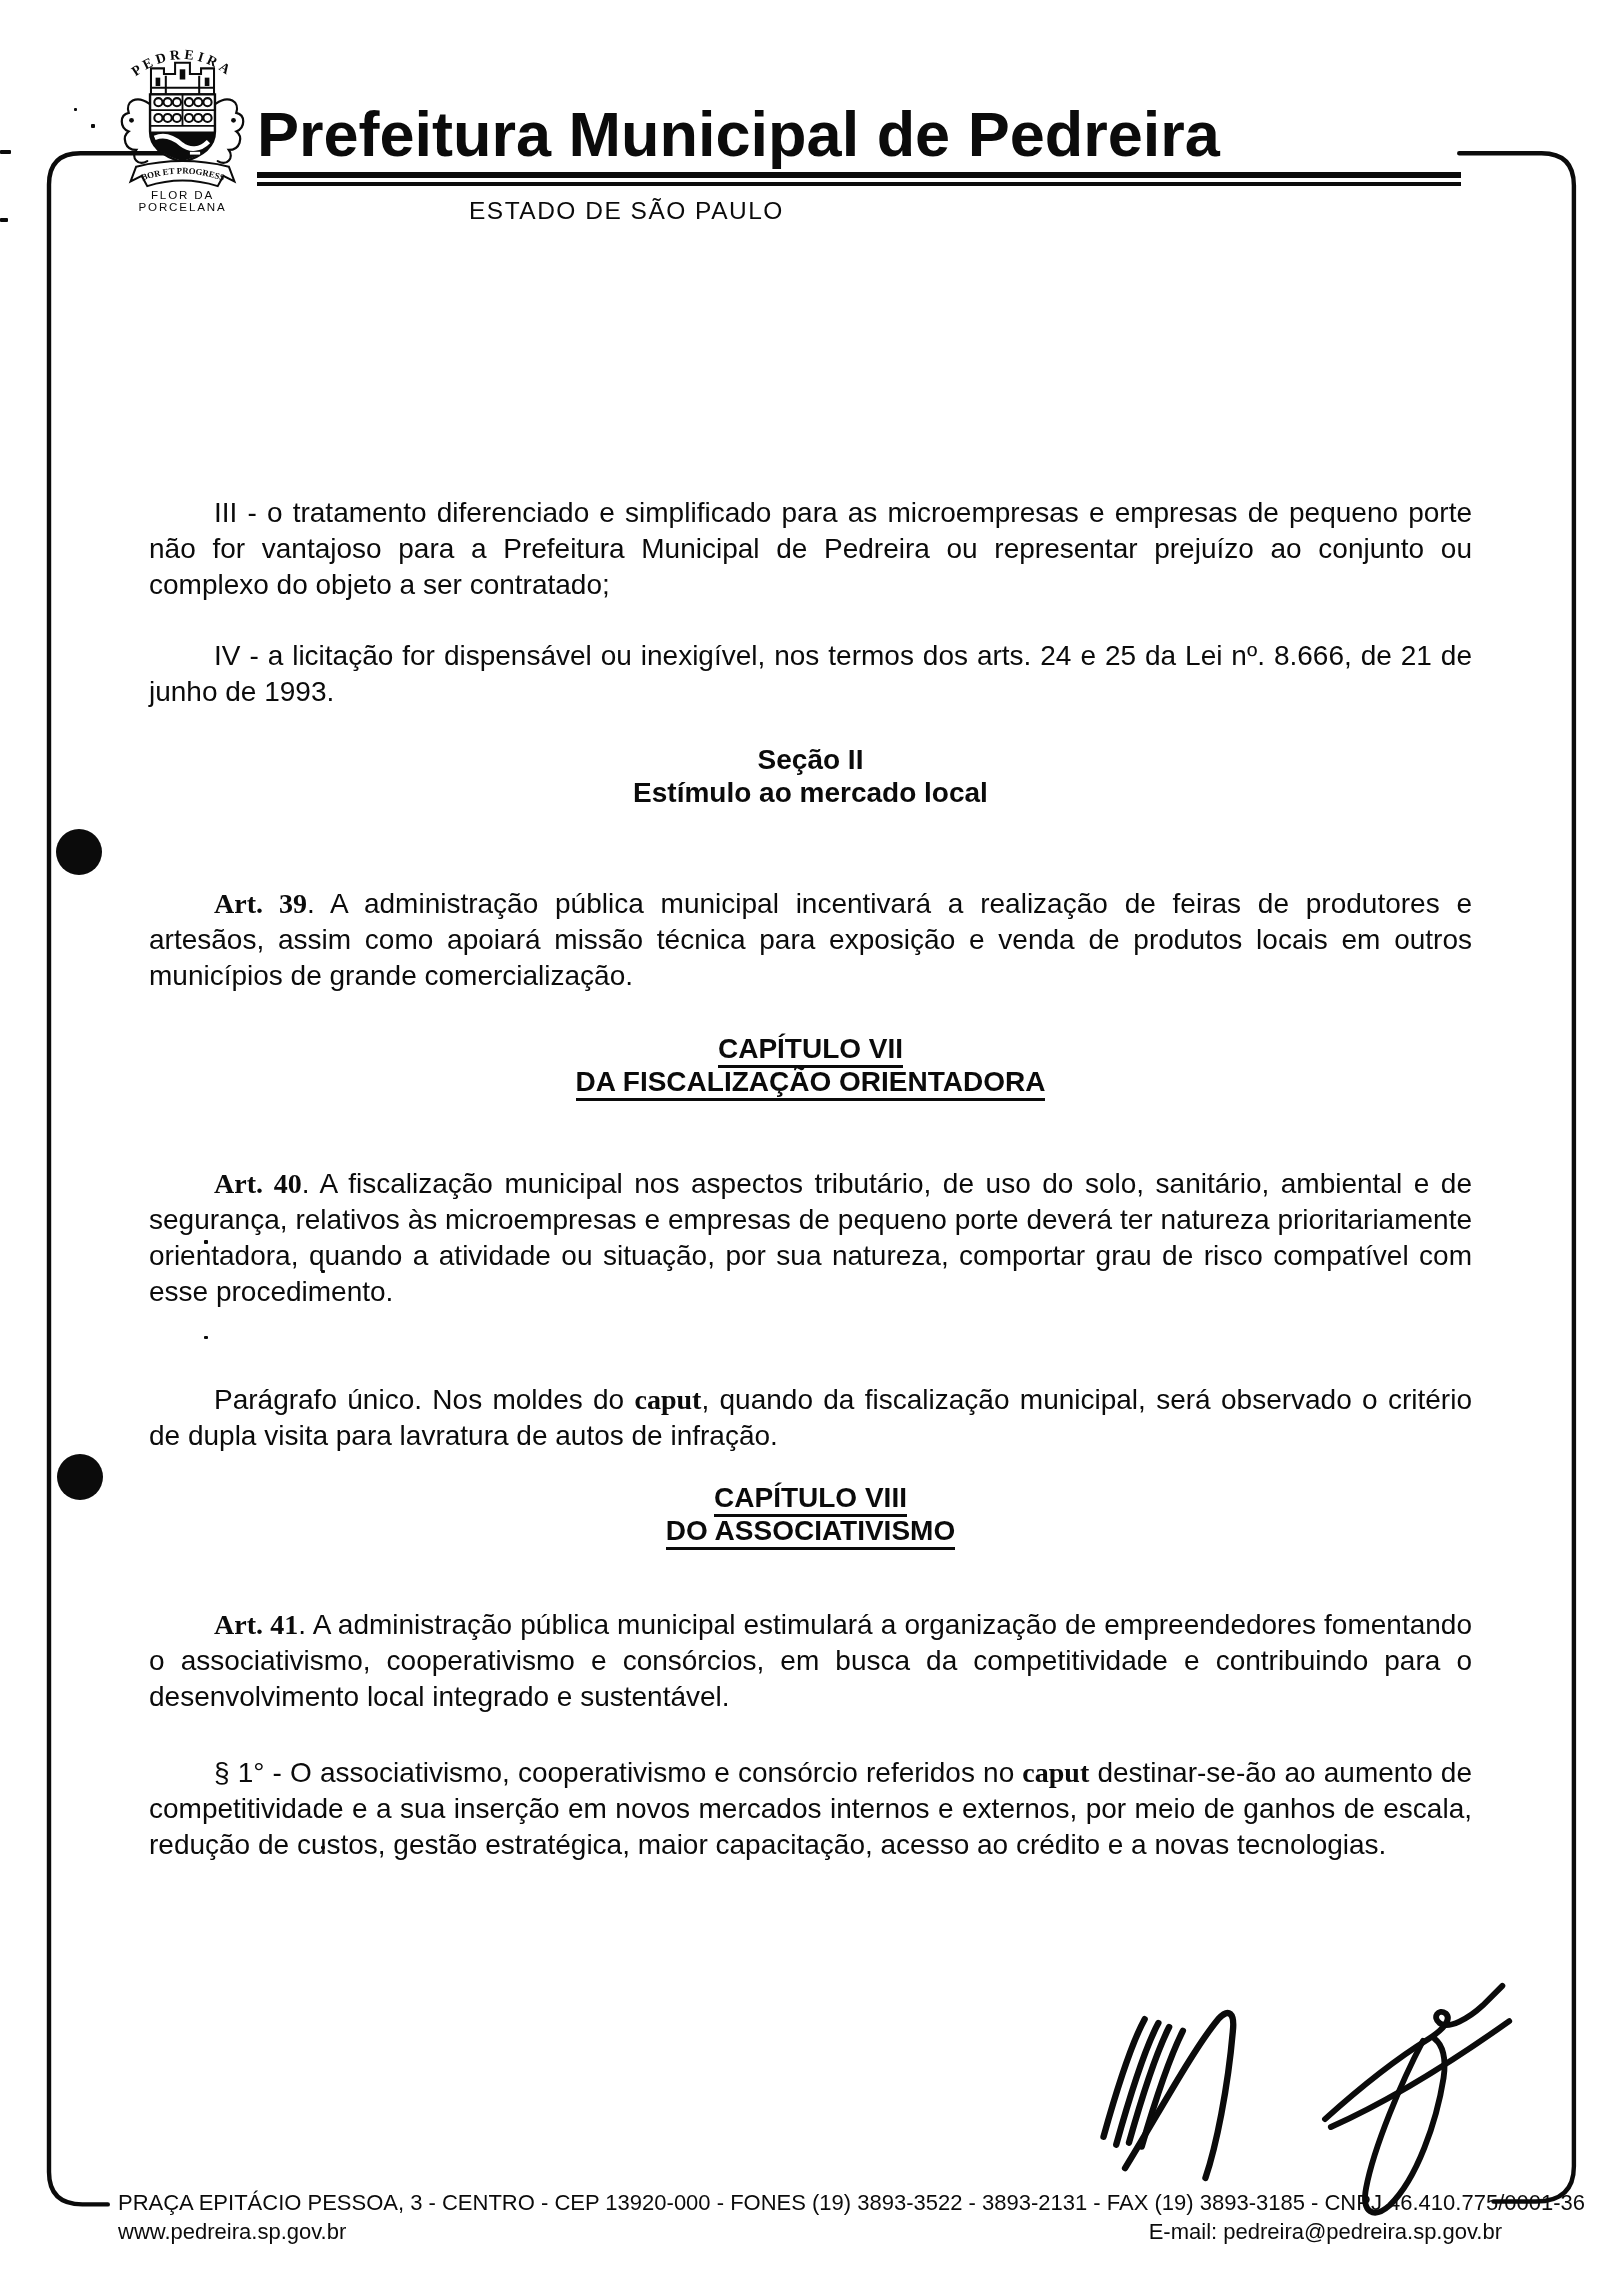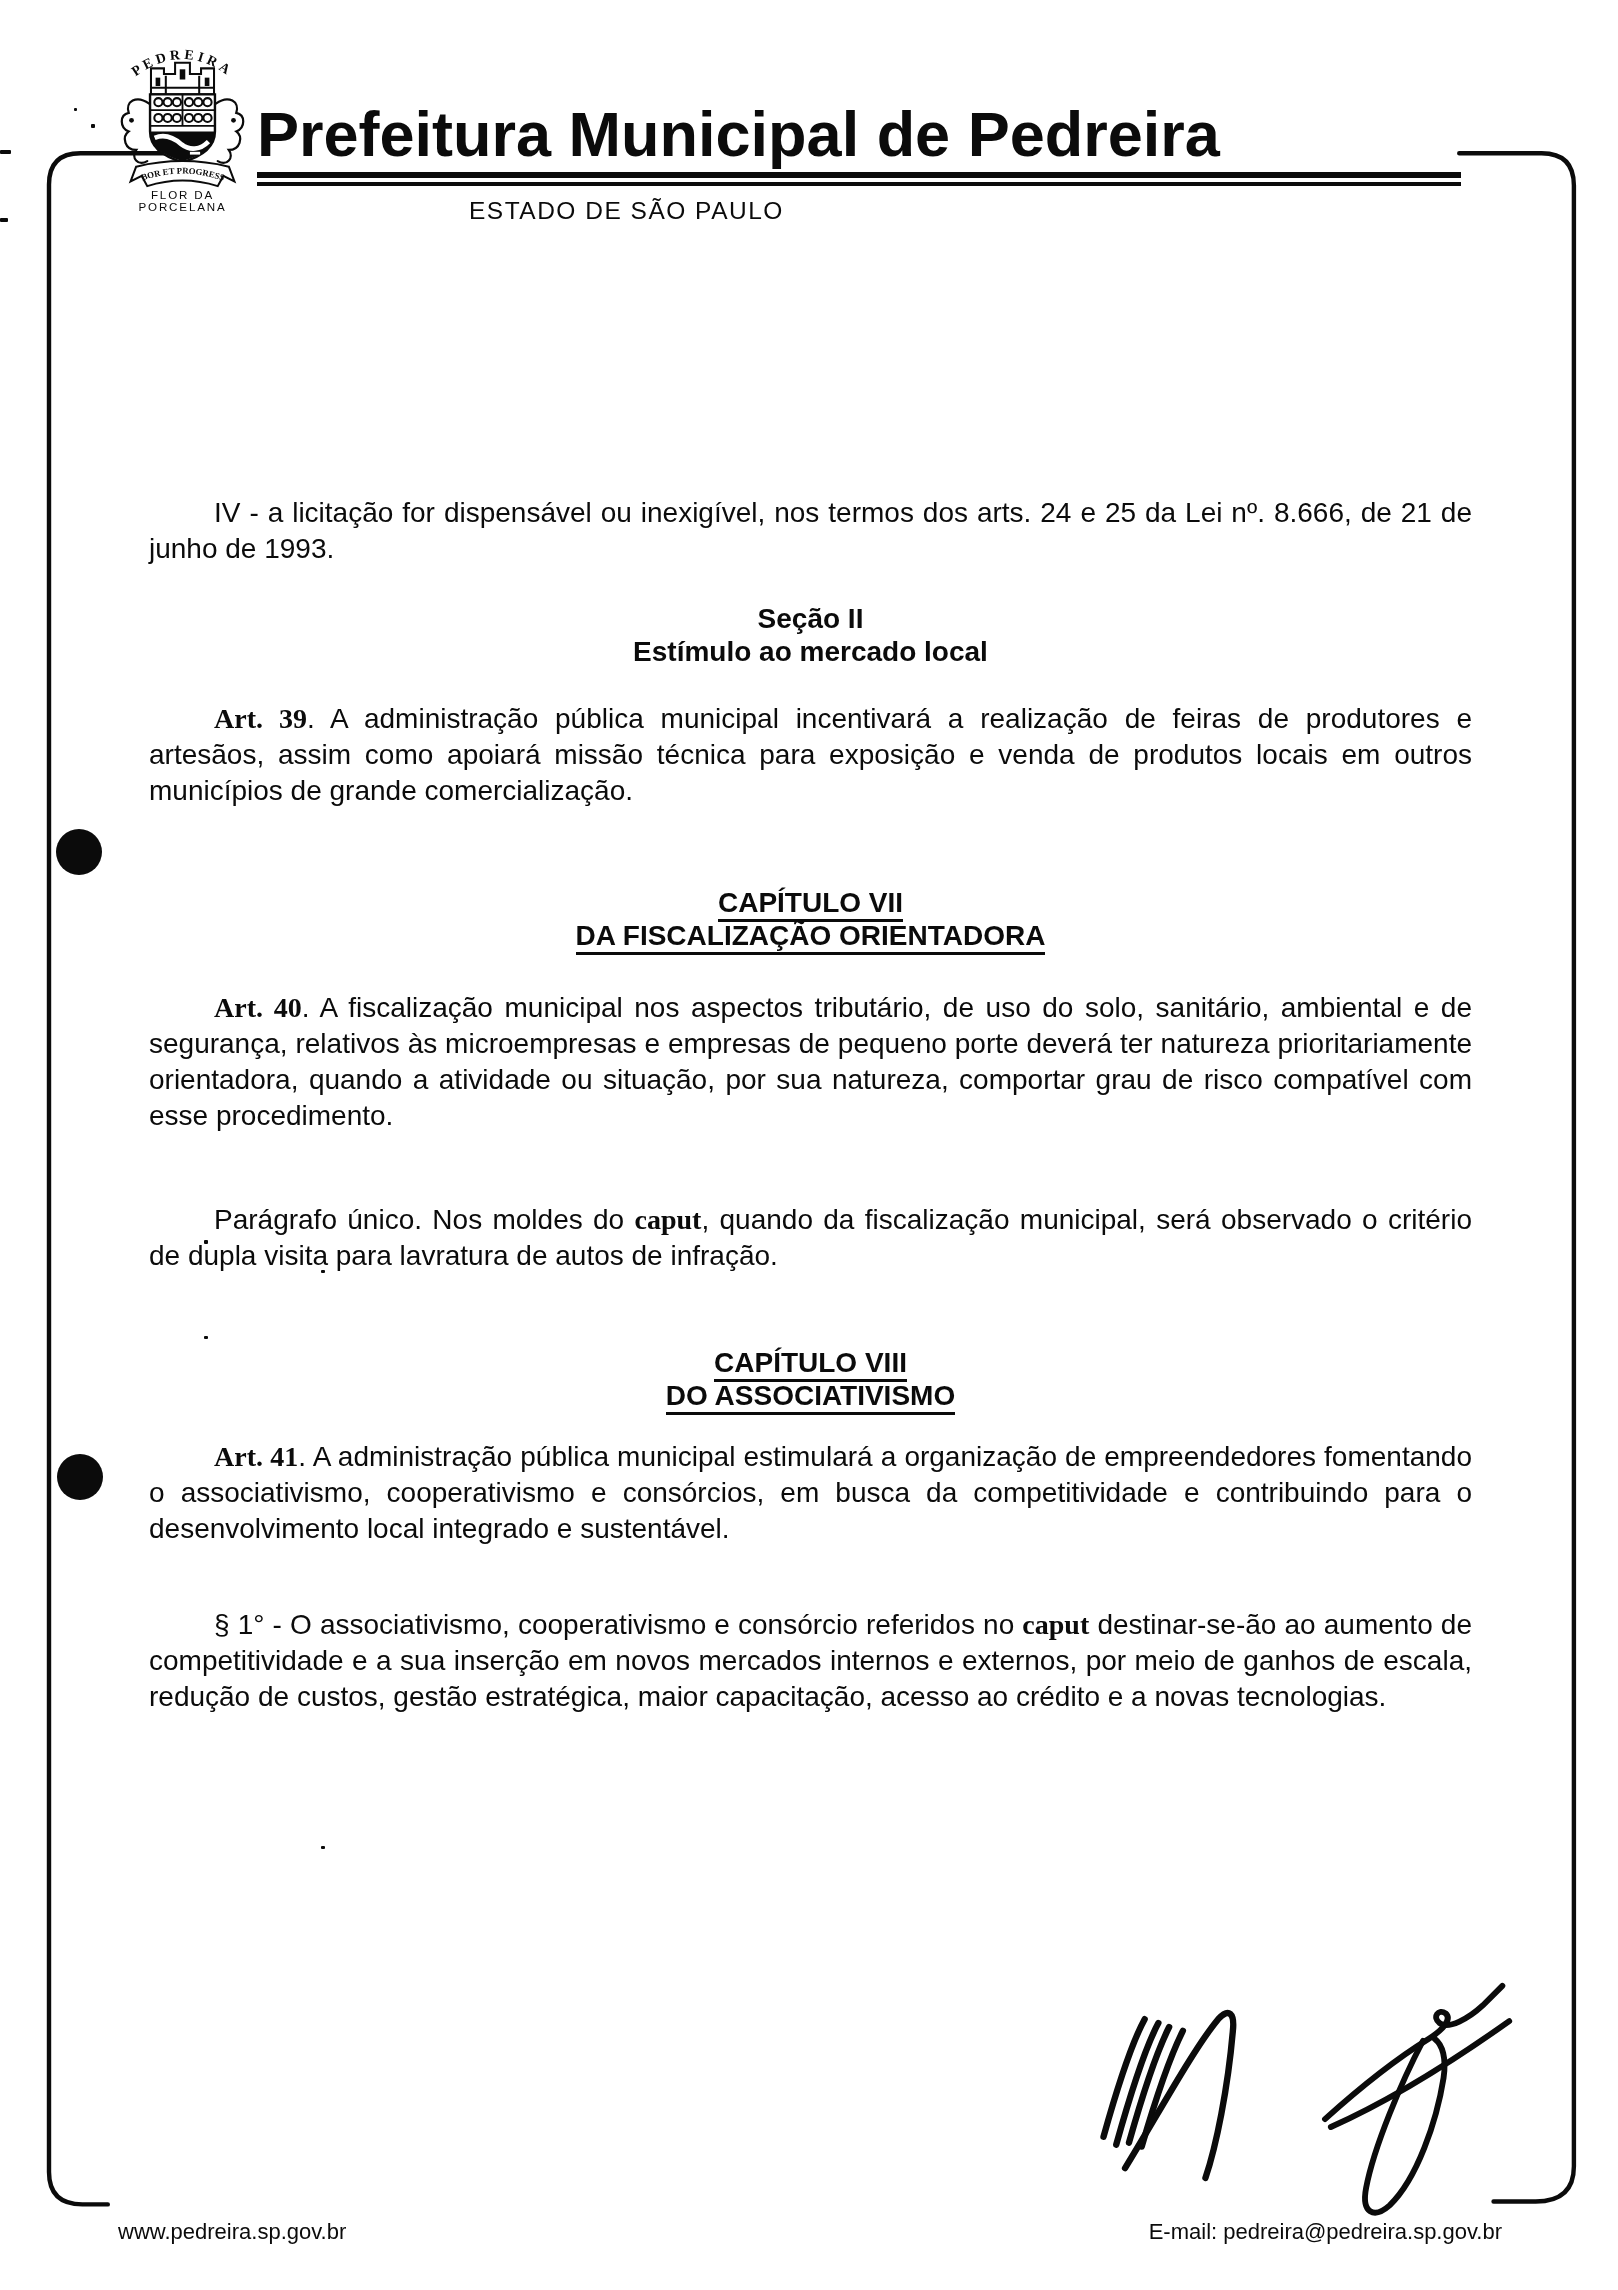--- a/index.html
+++ b/index.html
@@ -136,20 +136,21 @@
   <div class="speck" style="left:0;top:150px;width:10.8px;height:3.9px;"></div>
   <div class="speck" style="left:0;top:218px;width:7.8px;height:3.9px;"></div>
   <div class="speck" style="left:91px;top:124px;width:3.9px;height:3.9px;"></div>
   <div class="speck" style="left:74px;top:108px;width:2.9px;height:2.9px;"></div>
   <div class="speck" style="left:204px;top:1240px;width:3.9px;height:3.9px;"></div>
   <div class="speck" style="left:321px;top:1270px;width:3.9px;height:2.9px;"></div>
   <div class="speck" style="left:204px;top:1336px;width:3.9px;height:2.9px;"></div>
   <div class="speck" style="left:321px;top:1846px;width:3.9px;height:2.9px;"></div>
 
   <div class="doc-body">
+      <div class="para">III - o tratamento diferenciado e simplificado para as microempresas e empresas de pequeno porte não for vantajoso para a Prefeitura Municipal de Pedreira ou representar prejuízo ao conjunto ou complexo do objeto a ser contratado;</div>
       <div class="para">IV - a licitação for dispensável ou inexigível, nos termos dos arts. 24 e 25 da Lei nº. 8.666, de 21 de junho de 1993.</div>
       <div class="heading">
         <div class="heading-line"><span>Seção II</span></div>
         <div class="heading-line"><span>Estímulo ao mercado local</span></div>
       </div>
       <div class="para"><b>Art. 39</b>. A administração pública municipal incentivará a realização de feiras de produtores e artesãos, assim como apoiará missão técnica para exposição e venda de produtos locais em outros municípios de grande comercialização.</div>
       <div class="heading">
         <div class="heading-line underlined"><span>CAPÍTULO VII</span></div>
         <div class="heading-line underlined"><span>DA FISCALIZAÇÃO ORIENTADORA</span></div>
       </div>
@@ -171,17 +172,18 @@
       <path d="M1165 2190 C1179 2142 1195 2096 1207 2072"></path>
       <path d="M1148 2212 C1180 2160 1218 2090 1243 2060 C1254 2048 1260 2054 1258 2072 C1253 2130 1241 2190 1230 2222"></path>
     </g>
     <g fill="none" stroke="#0b0b0b" stroke-width="6" stroke-linecap="round">
       <path d="M1452 2082 C1430 2124 1402 2190 1394 2232 C1389 2258 1402 2264 1418 2250 C1446 2223 1466 2164 1473 2120 C1476 2100 1472 2086 1464 2080"></path>
       <path d="M1352 2162 C1392 2126 1432 2096 1458 2080 C1472 2071 1482 2060 1475 2054 C1468 2049 1461 2058 1469 2064 C1478 2071 1499 2059 1513 2046 C1521 2038 1528 2031 1533 2026"></path>
       <path d="M1358 2170 C1412 2146 1478 2106 1540 2062"></path>
     </g>
   </svg>
 
+  <div class="footer-line1">PRAÇA EPITÁCIO PESSOA, 3 - CENTRO - CEP 13920-000 - FONES (19) 3893-3522 - 3893-2131 - FAX (19) 3893-3185 - CNPJ 46.410.775/0001-36</div>
   <div class="footer-website">www.pedreira.sp.gov.br</div>
   <div class="footer-email">E-mail: pedreira@pedreira.sp.gov.br</div>
 
 </div>
 
 
 </body></html>

